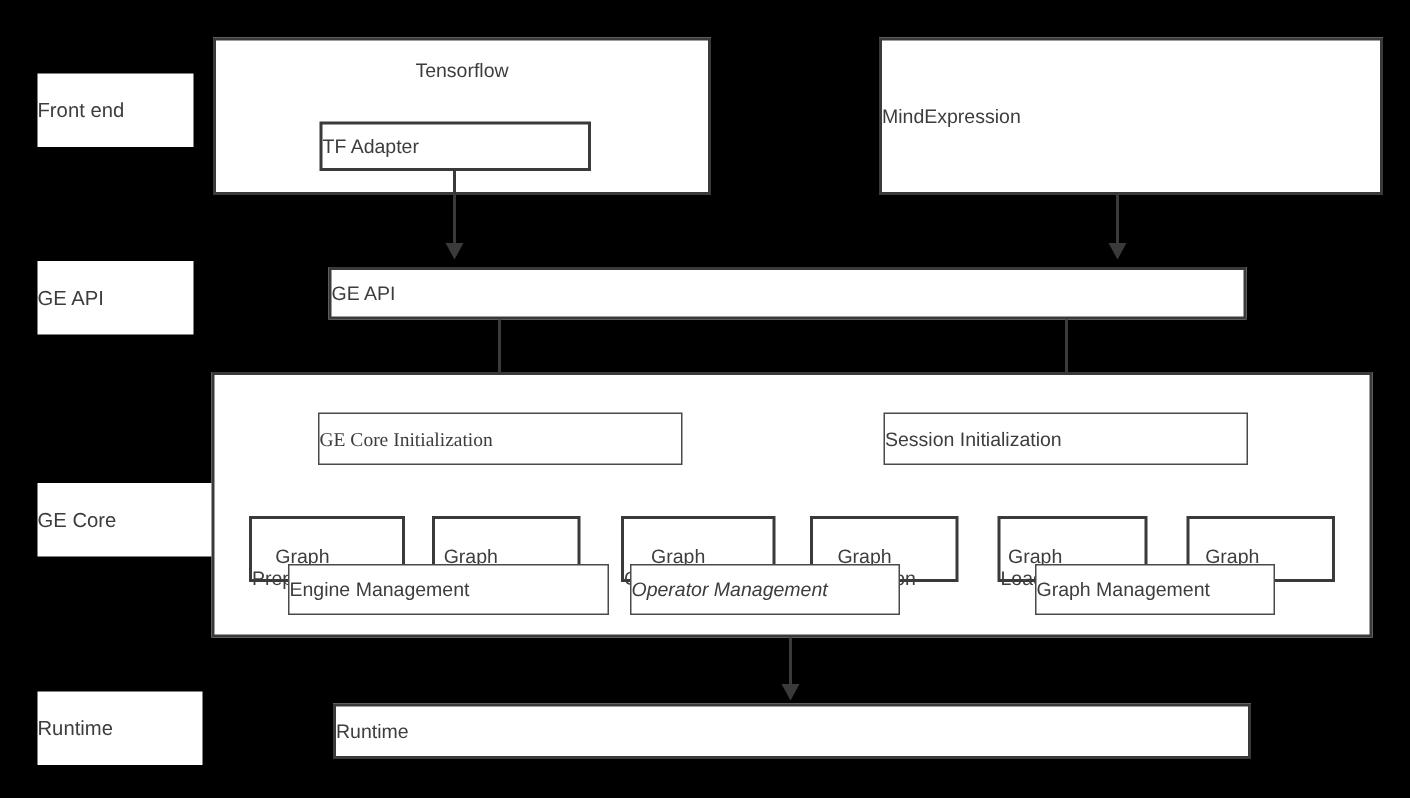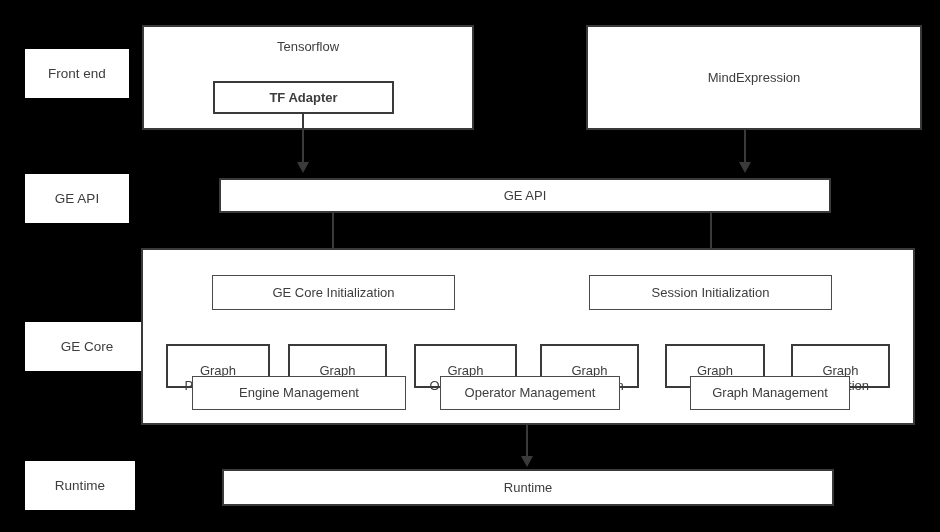--- a/index.html
+++ b/index.html
@@ -19,21 +19,20 @@
     height: 532px;
     background: #000000;
   }
   .box {
     position: absolute;
     background: #ffffff;
     color: #3d3d3d;
     box-sizing: border-box;
     display: flex;
     align-items: center;
-    justify-content: center;
     text-align: center;
     line-height: 1.18;
     font-size: 13px;
   }
   
   .tier-label {
     border: none;
     font-size: 13.5px;
   }
   
@@ -87,21 +86,21 @@
   </div>
 
   <div class="box tier-label" style="left:25px; top:461px; width:110px; height:49px;">
     <span>Runtime</span>
   </div>
 
   <div class="box outlined group" style="left:142px; top:25px; width:332px; height:105px;">
     <span class="group-inner-title">Tensorflow</span>
   </div>
 
-  <div class="box outlined" style="left:213px; top:81px; width:181px; height:33px;font-weight:bold;">
+  <div class="box outlined" style="left:213px; top:81px; width:181px; height:33px;">
     <span>TF Adapter</span>
   </div>
 
   <div class="box outlined" style="left:586px; top:25px; width:336px; height:105px;">
     <span>MindExpression</span>
   </div>
 
   <div class="conn" style="left:302px; top:114px; height:50px;"></div>
   <div class="arrowhead" style="left:297px; top:162px;"></div>
 
@@ -113,21 +112,21 @@
   </div>
 
   <div class="conn" style="left:332px; top:213px; height:41px;"></div>
   <div class="arrowhead" style="left:327px; top:252px;"></div>
 
   <div class="conn" style="left:710px; top:213px; height:41px;"></div>
   <div class="arrowhead" style="left:705px; top:252px;"></div>
 
   <div class="box outlined" style="left:141px; top:248px; width:774px; height:177px;"></div>
 
-  <div class="box outlined-thin" style="left:212px; top:275px; width:243px; height:35px;">
+  <div class="box outlined-thin" style="left:212px; top:275px; width:243px; height:35px;font-family:Liberation Serif, serif;">
     <span>GE Core Initialization</span>
   </div>
   <div class="box outlined-thin" style="left:589px; top:275px; width:243px; height:35px;">
     <span>Session Initialization</span>
   </div>
 
   <div class="box outlined two-line" style="left:166px; top:320px; width:104px; height:44px;">
     <span class="two-line">Graph
 Preparation</span>
   </div>
@@ -148,21 +147,21 @@
 Loading</span>
   </div>
   <div class="box outlined two-line" style="left:791px; top:320px; width:99px; height:44px;">
     <span class="two-line">Graph
 Execution</span>
   </div>
 
   <div class="box outlined-thin" style="left:192px; top:376px; width:214px; height:34px;">
     <span>Engine Management</span>
   </div>
-  <div class="box outlined-thin" style="left:440px; top:376px; width:180px; height:34px;">
+  <div class="box outlined-thin" style="left:420px; top:376px; width:180px; height:34px;font-style:italic;">
     <span>Operator Management</span>
   </div>
   <div class="box outlined-thin" style="left:690px; top:376px; width:160px; height:34px;">
     <span>Graph Management</span>
   </div>
 
   <div class="conn" style="left:526px; top:425px; height:33px;"></div>
   <div class="arrowhead" style="left:521px; top:456px;"></div>
 
   <div class="box outlined" style="left:222px; top:469px; width:612px; height:37px;">

